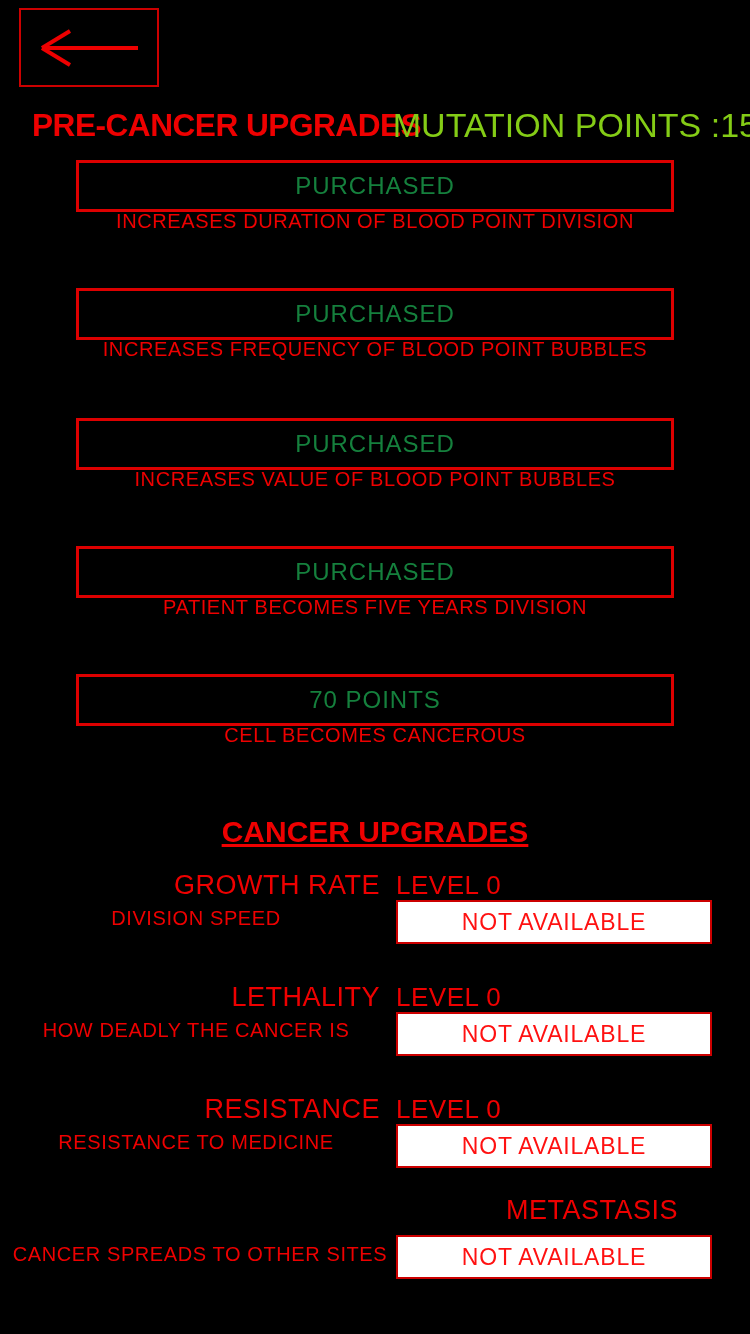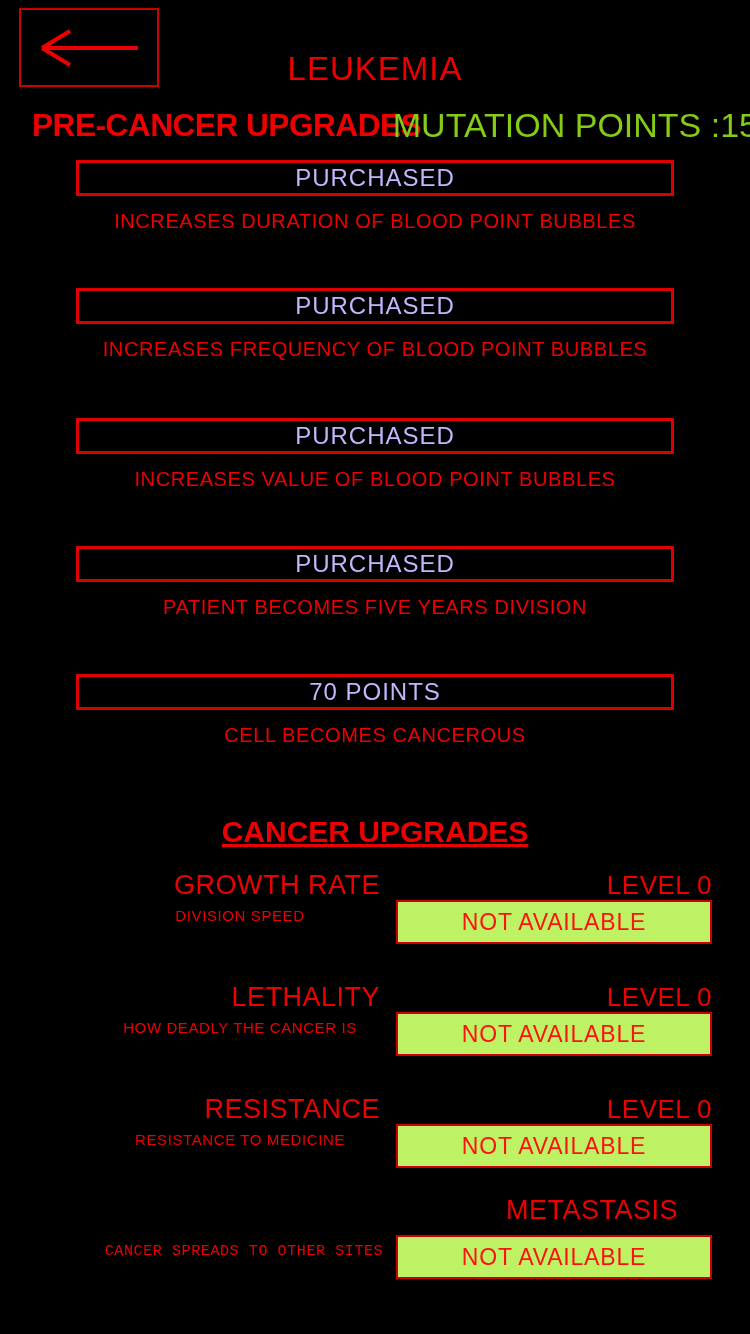--- a/index.html
+++ b/index.html
@@ -87,30 +87,30 @@
   .upgrade {
     position: absolute;
     left: 0;
     width: 750px;
   }
   .upgrade .btn {
     position: absolute;
     left: 76px;
     top: 0;
     width: 598px;
-    height: 36px;
+    height: 52px;
     border: 3px solid #dd0000;
     box-sizing: border-box;
     background: #000;
     display: flex;
     align-items: center;
     justify-content: center;
     font-size: 24px;
     letter-spacing: 1px;
-    color: #c4b5fd;
+    color: #15803d;
     cursor: pointer;
   }
   .upgrade .desc {
     position: absolute;
     left: 0;
     top: 50px;
     width: 750px;
     text-align: center;
     font-size: 20px;
     letter-spacing: 0.6px;
@@ -145,91 +145,88 @@
     font-size: 27px;
     letter-spacing: 0.5px;
     color: #ee0000;
   }
   .cancer-row .sub {
     position: absolute;
     left: 0;
     top: 37px;
     width: 392px;
     text-align: center;
-    font-size: 15px;
+    font-size: 20px;
     letter-spacing: 0.6px;
     color: #ee0000;
-    padding-left: 44px;
   }
   .cancer-row .level {
     position: absolute;
     left: 396px;
     top: 0;
     width: 316px;
-    text-align: right;
+    text-align: left;
     font-size: 26px;
     letter-spacing: 0.5px;
     color: #ee0000;
   }
   .cancer-row .avail-btn {
     position: absolute;
     left: 396px;
     top: 30px;
     width: 316px;
     height: 44px;
     border: 2px solid #cc0000;
     box-sizing: border-box;
-    background: #bef264;
+    background: #ffffff;
     display: flex;
     align-items: center;
     justify-content: center;
     font-size: 23px;
     letter-spacing: 0.8px;
     color: #ff1111;
     cursor: pointer;
   }
   
   .cancer-row.metastasis .name {
     left: 0;
     width: 678px;
   }
   .cancer-row.metastasis .sub {
     top: 48px;
     width: 400px;
-    font-family: Liberation Mono, monospace;
   }
   .cancer-row.metastasis .avail-btn {
     top: 40px;
   }
 </style>
 </head>
 <body>
 
 <div class="screen">
 
   <div class="back-btn">
     <span>
       <svg width="110" height="40" viewBox="0 0 110 40">
         <line x1="8" y1="20" x2="104" y2="20" stroke="#ee0000" stroke-width="4"></line>
         <line x1="8" y1="20" x2="36" y2="3" stroke="#ee0000" stroke-width="4"></line>
         <line x1="8" y1="20" x2="36" y2="37" stroke="#ee0000" stroke-width="4"></line>
       </svg>
     </span>
   </div>
 
-  <div class="game-title">LEUKEMIA</div>
 
   <div class="header-row">
     <div class="pre-cancer-label">PRE-CANCER UPGRADES</div>
     <div class="mutation-points">MUTATION POINTS :15</div>
   </div>
 
   <div class="upgrade" style="top:160px;">
     <div class="btn">PURCHASED</div>
-    <div class="desc">INCREASES DURATION OF BLOOD POINT BUBBLES</div>
+    <div class="desc">INCREASES DURATION OF BLOOD POINT DIVISION</div>
   </div>
 
   <div class="upgrade" style="top:288px;">
     <div class="btn">PURCHASED</div>
     <div class="desc">INCREASES FREQUENCY OF BLOOD POINT BUBBLES</div>
   </div>
 
   <div class="upgrade" style="top:418px;">
     <div class="btn">PURCHASED</div>
     <div class="desc">INCREASES VALUE OF BLOOD POINT BUBBLES</div>

